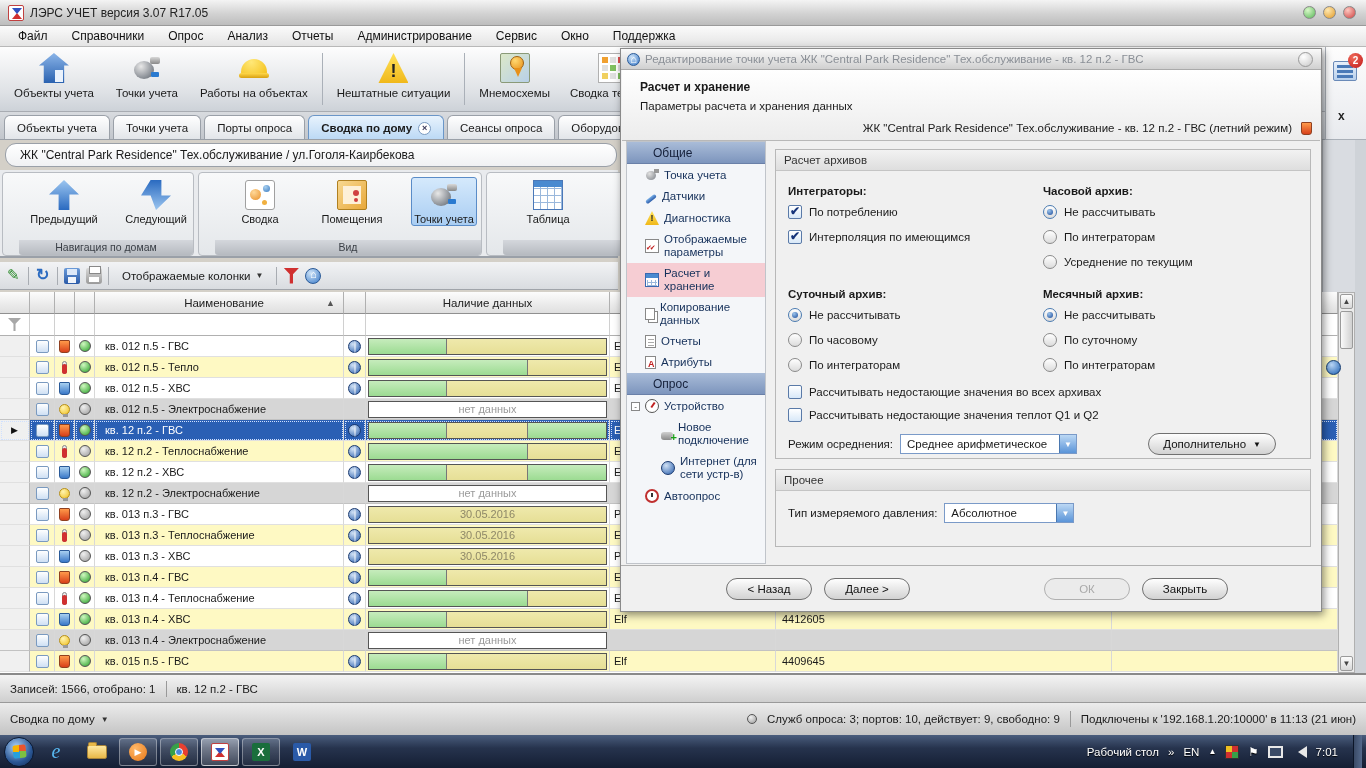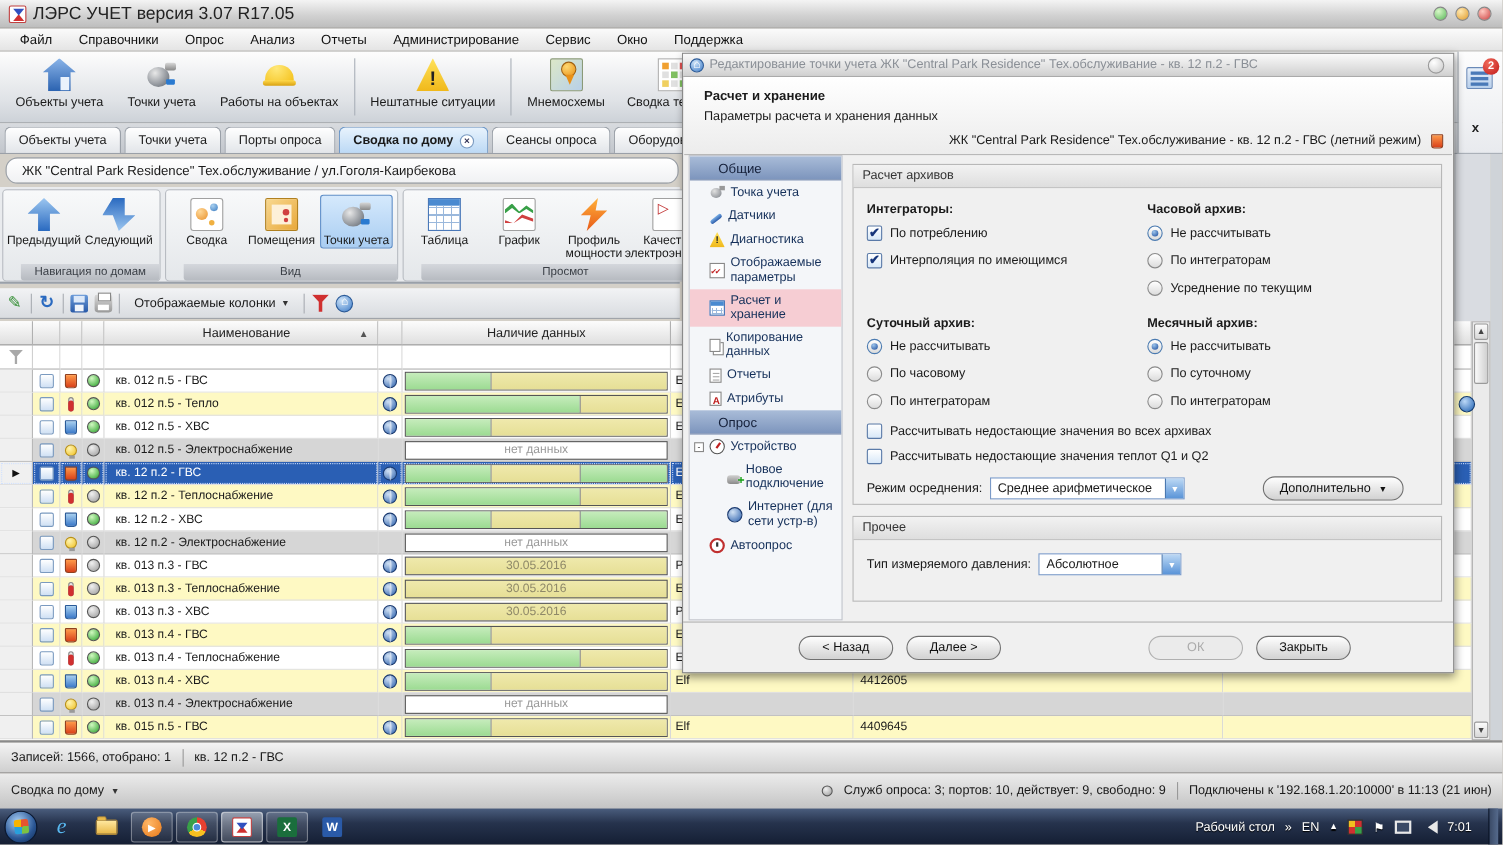--- a/index.html
+++ b/index.html
@@ -3,21 +3,21 @@
 <meta charset="utf-8">
 <style>
   * { margin:0; padding:0; box-sizing:border-box; }
   html,body { width:1366px; height:768px; overflow:hidden; }
   body { font-family:"Liberation Sans", sans-serif; font-size:11px; color:#1a1a1a; background:#c8c8c8; }
   .abs { position:absolute; }
   #screen { position:relative; width:1366px; height:768px; background:#d4d0c8; overflow:hidden; }
 
   
   #titlebar { left:0; top:0; width:1366px; height:26px; background:linear-gradient(#f4f4f4,#d2d2d2 55%,#bdbdbd); border-bottom:1px solid #9a9a9a; display:flex; align-items:center; padding:0 8px; }
-  #titlebar .ttl { font-size:16px; color:#222; margin-left:6px; }
+  #titlebar .ttl { font-size:12px; color:#222; margin-left:6px; }
   .winbtns { position:absolute; right:10px; top:6px; display:flex; gap:7px; }
   .wbtn { width:13px; height:13px; border-radius:50%; border:1px solid #888; }
   .wbtn.g { background:radial-gradient(circle at 35% 30%, #d8f8c8, #57b657); }
   .wbtn.o { background:radial-gradient(circle at 35% 30%, #ffe8b0, #e09a28); }
   .wbtn.r { background:radial-gradient(circle at 35% 30%, #ffc8c0, #cc4040); }
   #menubar { left:0; top:26px; width:1366px; height:21px; background:linear-gradient(#fbfbfb,#e4e4e4); border-bottom:1px solid #b8b8b8; display:flex; align-items:center; padding-left:6px; }
   .mitem { padding:2px 12px; font-size:12px; color:#111; cursor:default; }
 
   
   #maintoolbar { left:0; top:47px; width:1366px; height:65px; background:linear-gradient(#fdfdfd,#dfe2e6 70%,#cdd2d8); border-bottom:1px solid #a8acb2; display:flex; align-items:stretch; padding-left:4px; }
@@ -31,21 +31,21 @@
   .tab.active { background:linear-gradient(#e8f3fd,#bcd9f5); border-color:#6a96c8; font-weight:bold; }
   .tab .x { width:13px; height:13px; border-radius:50%; background:#fff; border:1px solid #7a9ac0; font-size:9px; line-height:11px; text-align:center; color:#335; }
 
   
   #breadcrumb { left:5px; top:143px; width:612px; height:24px; background:linear-gradient(#ffffff,#f0f1f3); border:1px solid #9aa0a8; border-radius:11px; display:flex; align-items:center; padding:0 14px; font-size:12px; }
 
   
   #ribbon { left:0; top:170px; width:618px; height:88px; background:#e9ebee; border-bottom:2px solid #9aa0a8; display:flex; gap:4px; padding:2px 2px 0; }
   .rgroup { position:relative; border:1px solid #b8bcc2; border-radius:4px; background:linear-gradient(#f8f9fa,#e4e7ea); height:84px; display:flex; align-items:flex-start; padding:4px 4px 16px; gap:2px; }
   .rgl { position:absolute; left:16px; right:0; bottom:0; height:15px; background:linear-gradient(#d4d7dc,#b6bac0); border-radius:0 0 3px 3px; text-align:center; font-size:10.5px; color:#3a3f46; line-height:15px; overflow:hidden; white-space:nowrap; }
-  .rbtn { width:66px; display:flex; flex-direction:column; align-items:center; padding-top:2px; border:1px solid transparent; border-radius:3px; }
+  .rbtn { width:66px; display:flex; flex-direction:column; align-items:center; padding-top:2px; border:1px solid transparent; border-radius:3px;margin-left:24px; }
   .rbtn .lbl { font-size:11px; text-align:center; line-height:12px; margin-top:3px; }
   .rbtn.sel { background:linear-gradient(#d5e9fc,#a9cdf2); border-color:#5a8cc8; }
 
   
   #gridtoolbar { left:0; top:262px; width:618px; height:28px; background:linear-gradient(#f2f3f5,#d9dce0); border-bottom:1px solid #a0a4aa; display:flex; align-items:center; gap:6px; padding:0 6px; }
   .gsep { width:1px; height:18px; background:#a8acb2; }
   .colsbtn { border:1px solid transparent; padding:3px 6px; font-size:11.5px; display:flex; gap:5px; align-items:center; }
 
   
   #grid { left:0; top:292px; width:1338px; height:381px; background:#fff; }

